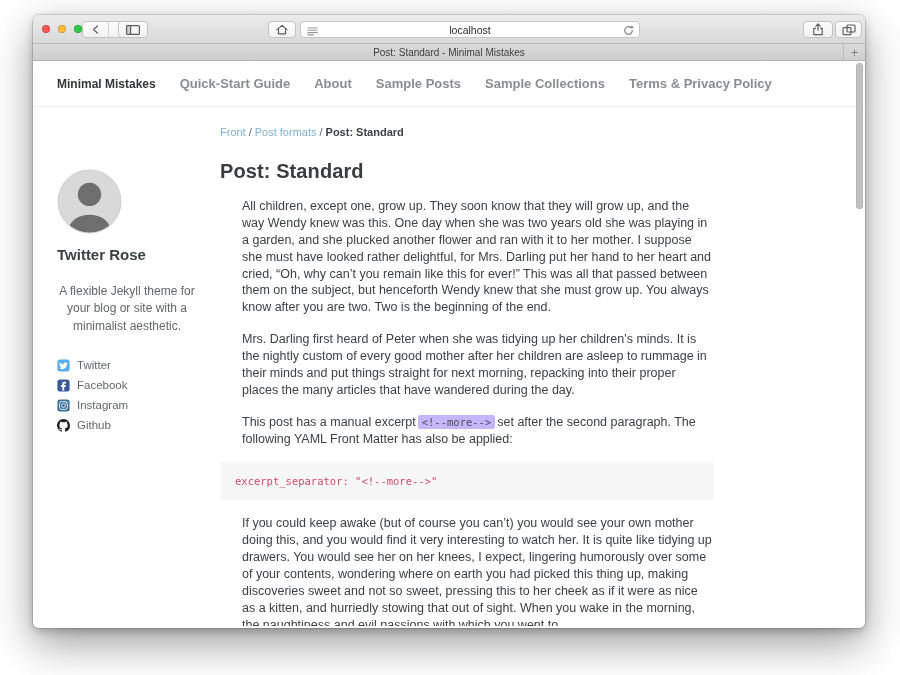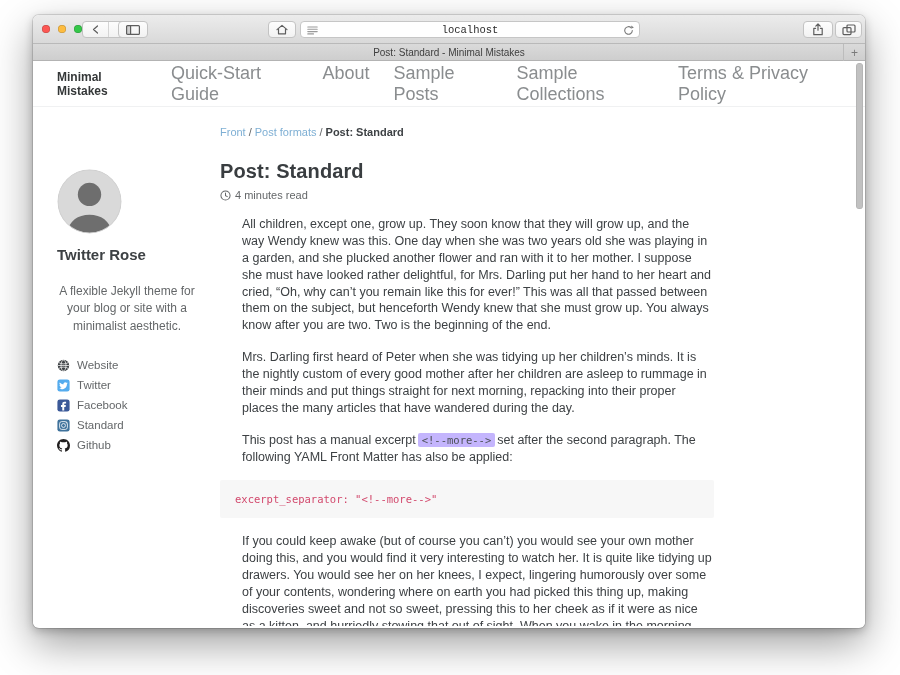--- a/index.html
+++ b/index.html
@@ -11,21 +11,20 @@
     position:absolute; left:33px; top:15px; width:832px; height:613px;
     border-radius:6px; background:#fff; overflow:hidden;
     box-shadow:0 16px 42px rgba(0,0,0,.38), 0 3px 10px rgba(0,0,0,.22), 0 0 0 1px rgba(0,0,0,.12);
   }
 
   
   .toolbar {
     position:relative; height:29px;
     background:linear-gradient(#ececec,#d9d9d9);
     border-bottom:1px solid #b9b9b9;
-    font-family:Liberation Mono, monospace;
   }
   .traffic { position:absolute; left:9px; top:10px; display:flex; gap:8px; }
   .light { width:8px; height:8px; border-radius:50%; box-shadow:inset 0 0 0 .5px rgba(0,0,0,.25); }
   .light.red { background:#fc5753; }
   .light.yellow { background:#fdbc40; }
   .light.green { background:#33c748; }
 
   .tool-btn {
     position:absolute; top:6px; height:17px; border:1px solid #c3c3c3; border-radius:4px;
     background:linear-gradient(#fdfdfd,#f2f2f2); display:flex; align-items:center; justify-content:center;
@@ -62,21 +61,21 @@
 
   
   .viewport { position:relative; height:565px; background:#fff; overflow:hidden; }
   .scroll-thumb { position:absolute; right:2px; top:2px; width:7px; height:146px; border-radius:4px;
     background:#c1c1c1; box-shadow:inset 0 0 0 .5px rgba(0,0,0,.12); }
 
   
   .masthead { height:46px; padding:0 24px; display:flex; align-items:center; border-bottom:1px solid #f0f1f2; }
   .site-title { font-size:12px; font-weight:700; color:#343738; }
   .site-nav { display:flex; gap:24px; margin-left:24px; }
-  .site-nav a { font-size:18px; color:#8a8d8f; text-decoration:none; }
+  .site-nav a { font-size:13px; color:#8a8d8f; text-decoration:none;font-weight:bold; }
 
   
   .page-body { display:flex; padding:0 24px; }
   .author-col { width:140px; flex-shrink:0; margin-top:62px; }
   .main-col { margin-left:23px; width:494px; margin-top:19px; }
 
   
   .avatar { width:65px; height:65px; border-radius:50%; display:block; }
   .author-name { margin-top:12px; font-size:15px; color:#3d4144; }
   .author-bio { margin-top:20px; font-size:12px; line-height:1.45; color:#646769;text-align:center; }
@@ -216,31 +215,20 @@
             <circle cx="32" cy="25" r="11.5" fill="#6e6e6e"></circle>
             <path d="M10 66c0-14 9.8-21 22-21s22 7 22 21z" fill="#6e6e6e"></path>
           </g>
           <circle cx="32" cy="32" r="31" fill="none" stroke="#cfcfcf" stroke-width="1"></circle>
         </svg>
         <h3 class="author-name">Twitter Rose</h3>
         <p class="author-bio">A flexible Jekyll theme for your blog or site with a minimalist aesthetic.</p>
         <ul class="author-links">
           <li>
             <svg class="ic" viewBox="0 0 16 16">
-              <circle cx="8" cy="8" r="7" fill="#3d4144"></circle>
-              <g stroke="#fff" stroke-width="0.9" fill="none">
-                <ellipse cx="8" cy="8" rx="3.1" ry="6.6"></ellipse>
-                <line x1="1.3" y1="8" x2="14.7" y2="8"></line>
-                <path d="M2.4 4.5c1.5 1 3.4 1.5 5.6 1.5s4.1-.5 5.6-1.5M2.4 11.5c1.5-1 3.4-1.5 5.6-1.5s4.1.5 5.6 1.5"></path>
-              </g>
-            </svg>
-            <a href="#">Website</a>
-          </li>
-          <li>
-            <svg class="ic" viewBox="0 0 16 16">
               <rect x="0.5" y="0.5" width="15" height="15" rx="3" fill="#55acee"></rect>
               <g transform="translate(2.6,3) scale(0.67)" fill="#fff">
                 <path d="M16 3.04c-.59.26-1.22.44-1.88.52.68-.41 1.19-1.05 1.44-1.82-.63.38-1.34.65-2.08.8a3.28 3.28 0 0 0-5.68 2.24c0 .26.03.5.08.74A9.32 9.32 0 0 1 1.11 2.1a3.28 3.28 0 0 0 1.02 4.38 3.2 3.2 0 0 1-1.49-.41v.04c0 1.59 1.13 2.92 2.63 3.22a3.3 3.3 0 0 1-1.48.06 3.29 3.29 0 0 0 3.07 2.28A6.58 6.58 0 0 1 0 13.03a9.29 9.29 0 0 0 5.03 1.47c6.04 0 9.34-5 9.34-9.34v-.43c.64-.46 1.2-1.04 1.63-1.69z"></path>
               </g>
             </svg>
             <a href="#">Twitter</a>
           </li>
           <li>
             <svg class="ic" viewBox="0 0 16 16">
               <rect x="0.5" y="0.5" width="15" height="15" rx="3" fill="#3b5998"></rect>
@@ -248,45 +236,38 @@
             </svg>
             <a href="#">Facebook</a>
           </li>
           <li>
             <svg class="ic" viewBox="0 0 16 16">
               <rect x="0.5" y="0.5" width="15" height="15" rx="3" fill="#3f729b"></rect>
               <rect x="3.2" y="3.2" width="9.6" height="9.6" rx="2.6" fill="none" stroke="#fff" stroke-width="1"></rect>
               <circle cx="8" cy="8" r="2.4" fill="none" stroke="#fff" stroke-width="1"></circle>
               <circle cx="11.3" cy="4.7" r="0.8" fill="#fff"></circle>
             </svg>
-            <a href="#">Standard</a>
+            <a href="#">Instagram</a>
           </li>
           <li>
             <svg class="ic" viewBox="0 0 16 16">
               <path fill="#211f1f" d="M8 0C3.58 0 0 3.58 0 8c0 3.54 2.29 6.53 5.47 7.59.4.07.55-.17.55-.38 0-.19-.01-.82-.01-1.49-2.01.37-2.53-.49-2.69-.94-.09-.23-.48-.94-.82-1.13-.28-.15-.68-.52-.01-.53.63-.01 1.08.58 1.23.82.72 1.21 1.87.87 2.33.66.07-.52.28-.87.51-1.07-1.78-.2-3.64-.89-3.64-3.95 0-.87.31-1.59.82-2.15-.08-.2-.36-1.02.08-2.12 0 0 .67-.21 2.2.82a7.42 7.42 0 0 1 4 0c1.53-1.04 2.2-.82 2.2-.82.44 1.1.16 1.92.08 2.12.51.56.82 1.27.82 2.15 0 3.07-1.87 3.75-3.65 3.95.29.25.54.73.54 1.48 0 1.07-.01 1.93-.01 2.2 0 .21.15.46.55.38A8.01 8.01 0 0 0 16 8c0-4.42-3.58-8-8-8z"></path>
             </svg>
             <a href="#">Github</a>
           </li>
         </ul>
       </aside>
 
       <main class="main-col">
         <nav class="breadcrumb">
           <a href="#">Front</a><span class="sep">/</span><a href="#">Post formats</a><span class="sep">/</span><span class="current">Post: Standard</span>
         </nav>
 
         <article class="article">
           <h1 class="post-title">Post: Standard</h1>
-          <div class="post-meta">
-            <svg width="11" height="11" viewBox="0 0 12 12">
-              <circle cx="6" cy="6" r="5" fill="none" stroke="#646769" stroke-width="1.1"></circle>
-              <path d="M6 3.2V6.2l2 1" fill="none" stroke="#646769" stroke-width="1.1" stroke-linecap="round"></path>
-            </svg>
-            <span>4 minutes read</span>
-          </div>
 
           <p>All children, except one, grow up. They soon know that they will grow up, and the way Wendy knew was this. One day when she was two years old she was playing in a garden, and she plucked another flower and ran with it to her mother. I suppose she must have looked rather delightful, for Mrs. Darling put her hand to her heart and cried, “Oh, why can’t you remain like this for ever!” This was all that passed between them on the subject, but henceforth Wendy knew that she must grow up. You always know after you are two. Two is the beginning of the end.</p>
           <p>Mrs. Darling first heard of Peter when she was tidying up her children’s minds. It is the nightly custom of every good mother after her children are asleep to rummage in their minds and put things straight for next morning, repacking into their proper places the many articles that have wandered during the day.</p>
           <p><span>This post has a manual excerpt</span><code class="inline-code">&lt;!--more--&gt;</code><span>set after the second paragraph. The following YAML Front Matter has also be applied:</span></p>
 
           <pre class="code-block">excerpt_separator: "&lt;!--more--&gt;"</pre>
 
           <p>If you could keep awake (but of course you can’t) you would see your own mother doing this, and you would find it very interesting to watch her. It is quite like tidying up drawers. You would see her on her knees, I expect, lingering humorously over some of your contents, wondering where on earth you had picked this thing up, making discoveries sweet and not so sweet, pressing this to her cheek as if it were as nice as a kitten, and hurriedly stowing that out of sight. When you wake in the morning, the naughtiness and evil passions with which you went to</p>
         </article>
       </main>

